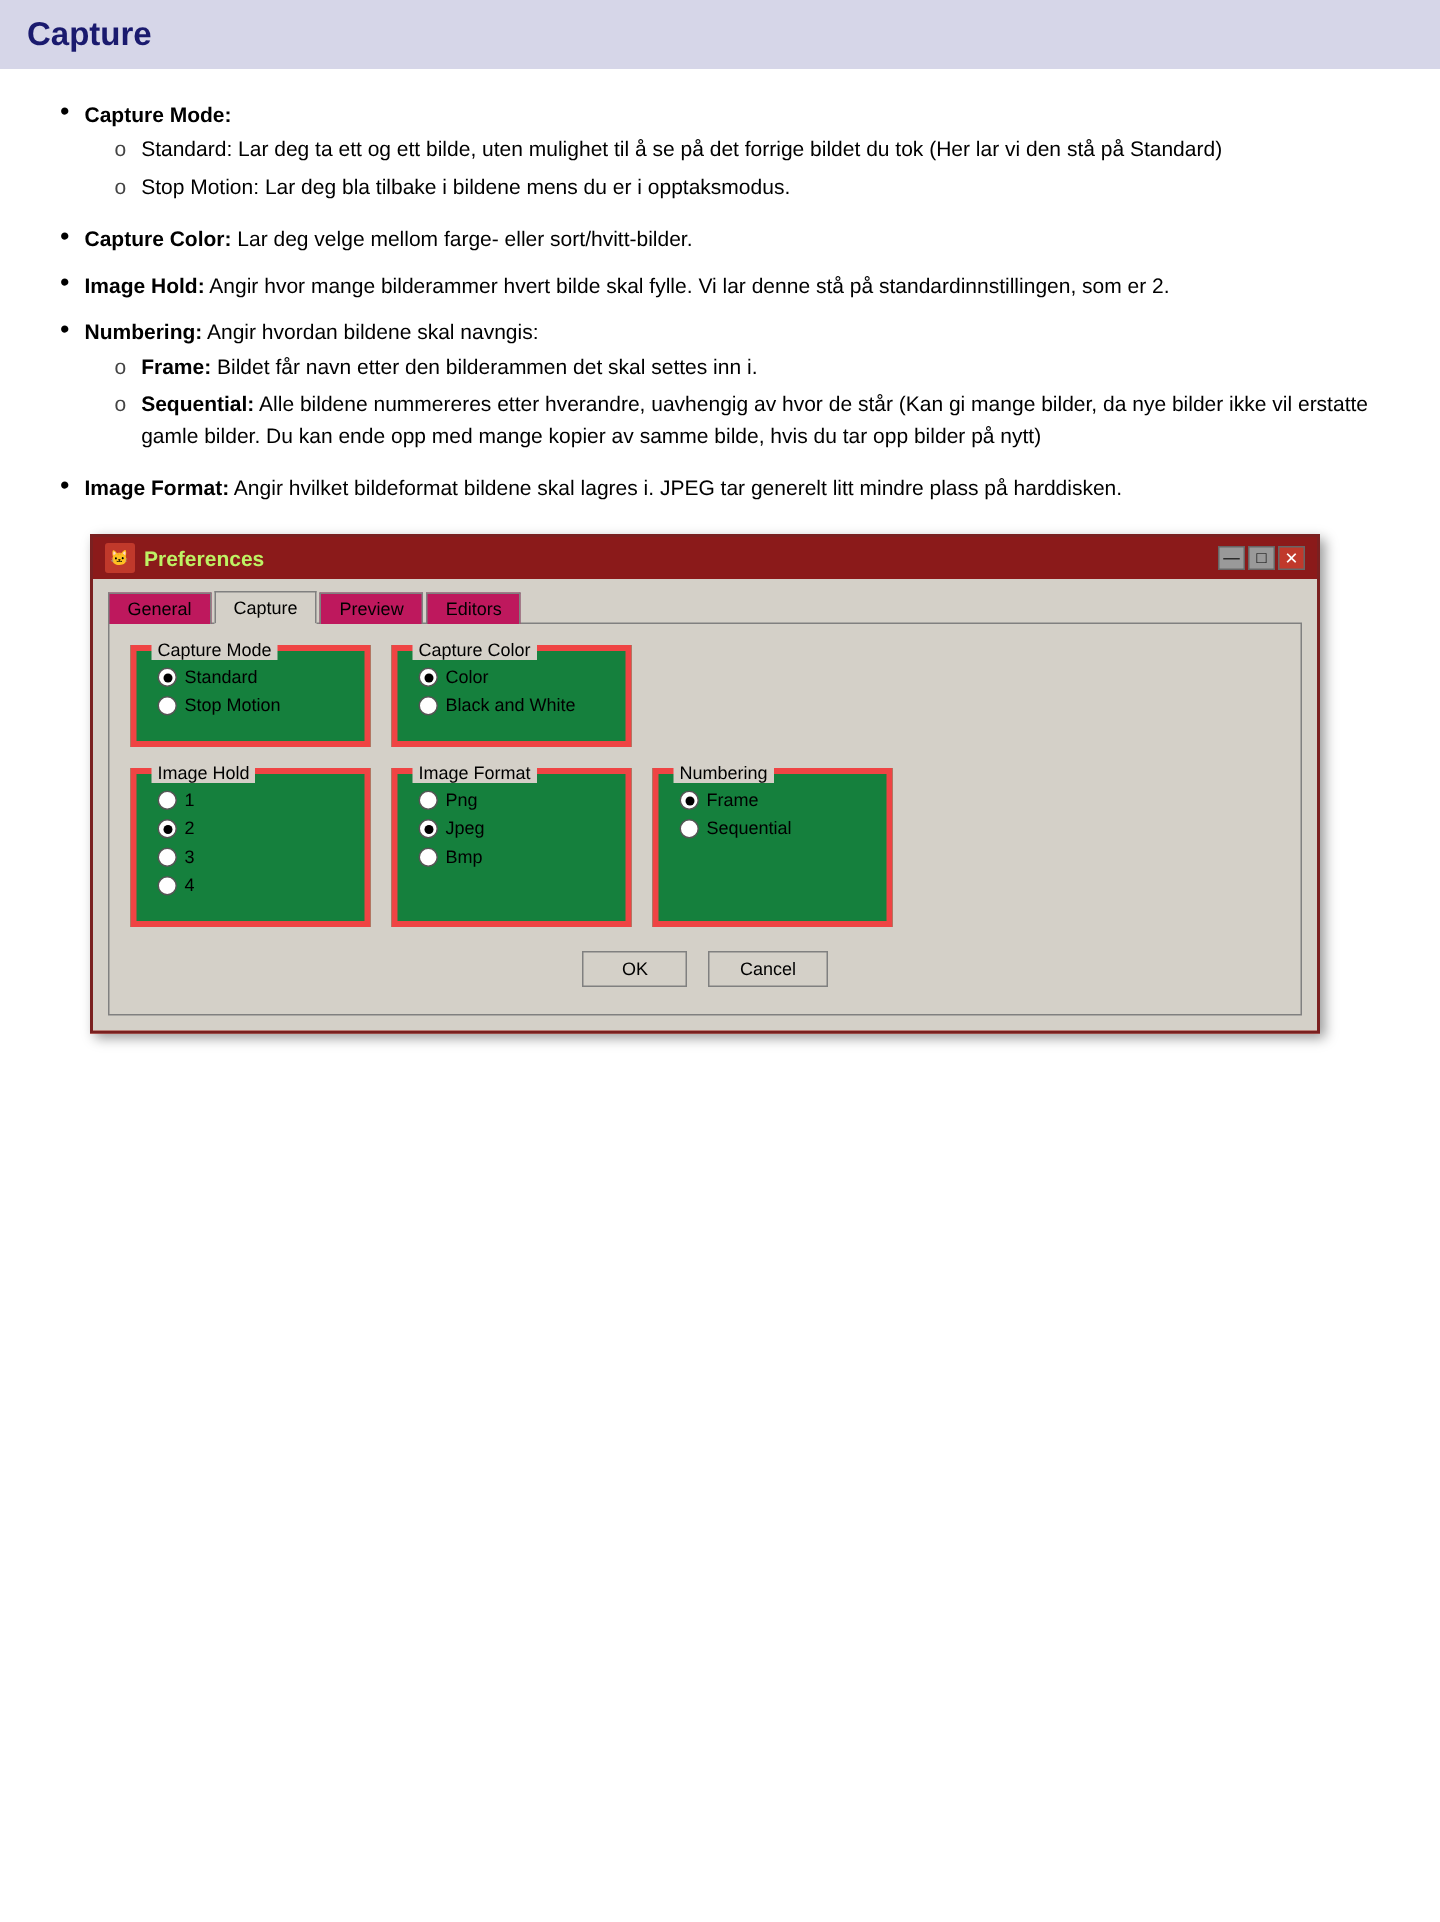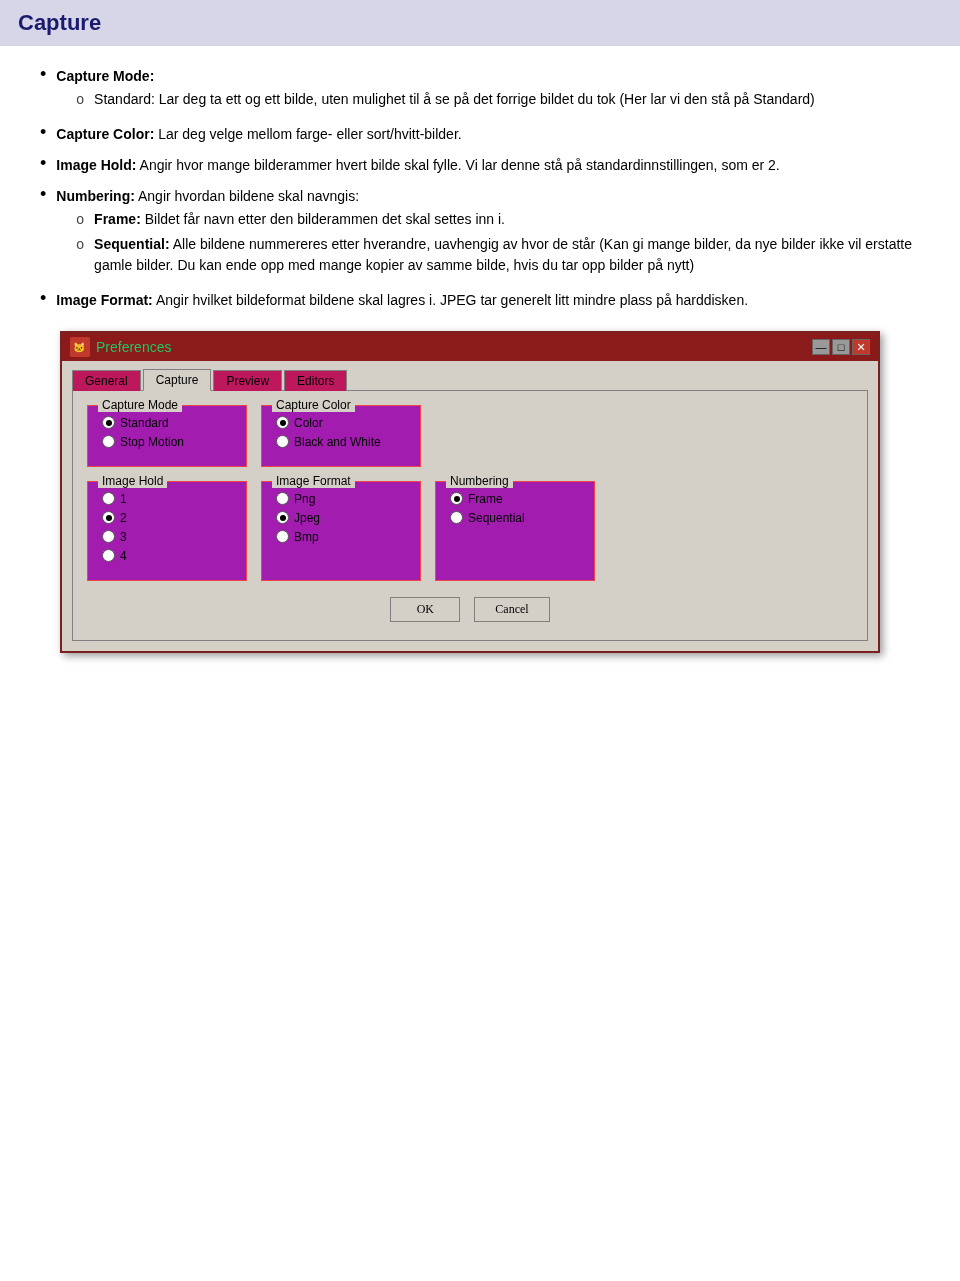--- a/index.html
+++ b/index.html
@@ -104,22 +104,22 @@
       height: 20px;
       background: #c0392b;
       border-radius: 2px;
       display: flex;
       align-items: center;
       justify-content: center;
       font-size: 10px;
     }
     .dialog-title {
       font-size: 14px;
-      font-weight: normal;
-      color: #22c55e;
+      font-weight: bold;
+      color: #bef264;
     }
     .dialog-controls {
       display: flex;
       gap: 2px;
     }
     .dialog-ctrl-btn {
       background: #999;
       border: 1px solid #666;
       color: #000;
       font-size: 11px;
@@ -172,40 +172,40 @@
       margin-top: -1px;
     }
 
     
     .groups-row {
       display: flex;
       gap: 14px;
       margin-bottom: 14px;
     }
     .group-box {
-      border: 1px solid #ef4444;
-      background: #a21caf;
+      border: 4px solid #ef4444;
+      background: #15803d;
       padding: 10px 14px 12px 14px;
       position: relative;
       min-width: 160px;
     }
     .group-box-title {
       position: absolute;
       top: -8px;
       left: 10px;
       background: #d4d0c8;
       padding: 0 4px;
       font-size: 12px;
       font-weight: normal;
     }
 
     
     .radio-row {
       display: flex;
-      align-items: flex-start;
+      align-items: flex-end;
       gap: 5px;
       margin-bottom: 5px;
       font-size: 12px;
     }
     .radio-circle {
       width: 13px;
       height: 13px;
       border-radius: 50%;
       border: 1px solid #555;
       background: #fff;
@@ -229,21 +229,20 @@
       gap: 14px;
       padding: 8px 0 4px 0;
     }
     .dialog-btn {
       background: #d4d0c8;
       border: 1px solid #808080;
       padding: 4px 20px;
       font-size: 12px;
       cursor: pointer;
       min-width: 70px;
-      font-family: Liberation Serif, serif;
     }
 
     
     .groups-row2 {
       display: flex;
       gap: 14px;
       margin-bottom: 8px;
     }
   </style>
 </head>
@@ -255,20 +254,23 @@
 
 <div class="content">
   <ul class="bullet-list">
 
     <li>
       <span class="bullet-text">
         <b>Capture Mode:</b>
         <ul class="sub-list">
           <li>
             <span>Standard: Lar deg ta ett og ett bilde, uten mulighet til å se på det forrige bildet du tok (Her lar vi den stå på Standard)</span>
+          </li>
+          <li>
+            <span>Stop Motion: Lar deg bla tilbake i bildene mens du er i opptaksmodus.</span>
           </li>
         </ul>
       </span>
     </li>
 
     <li>
       <span class="bullet-text">
         <b>Capture Color:</b>
         <span> Lar deg velge mellom farge- eller sort/hvitt-bilder.</span>
       </span>

